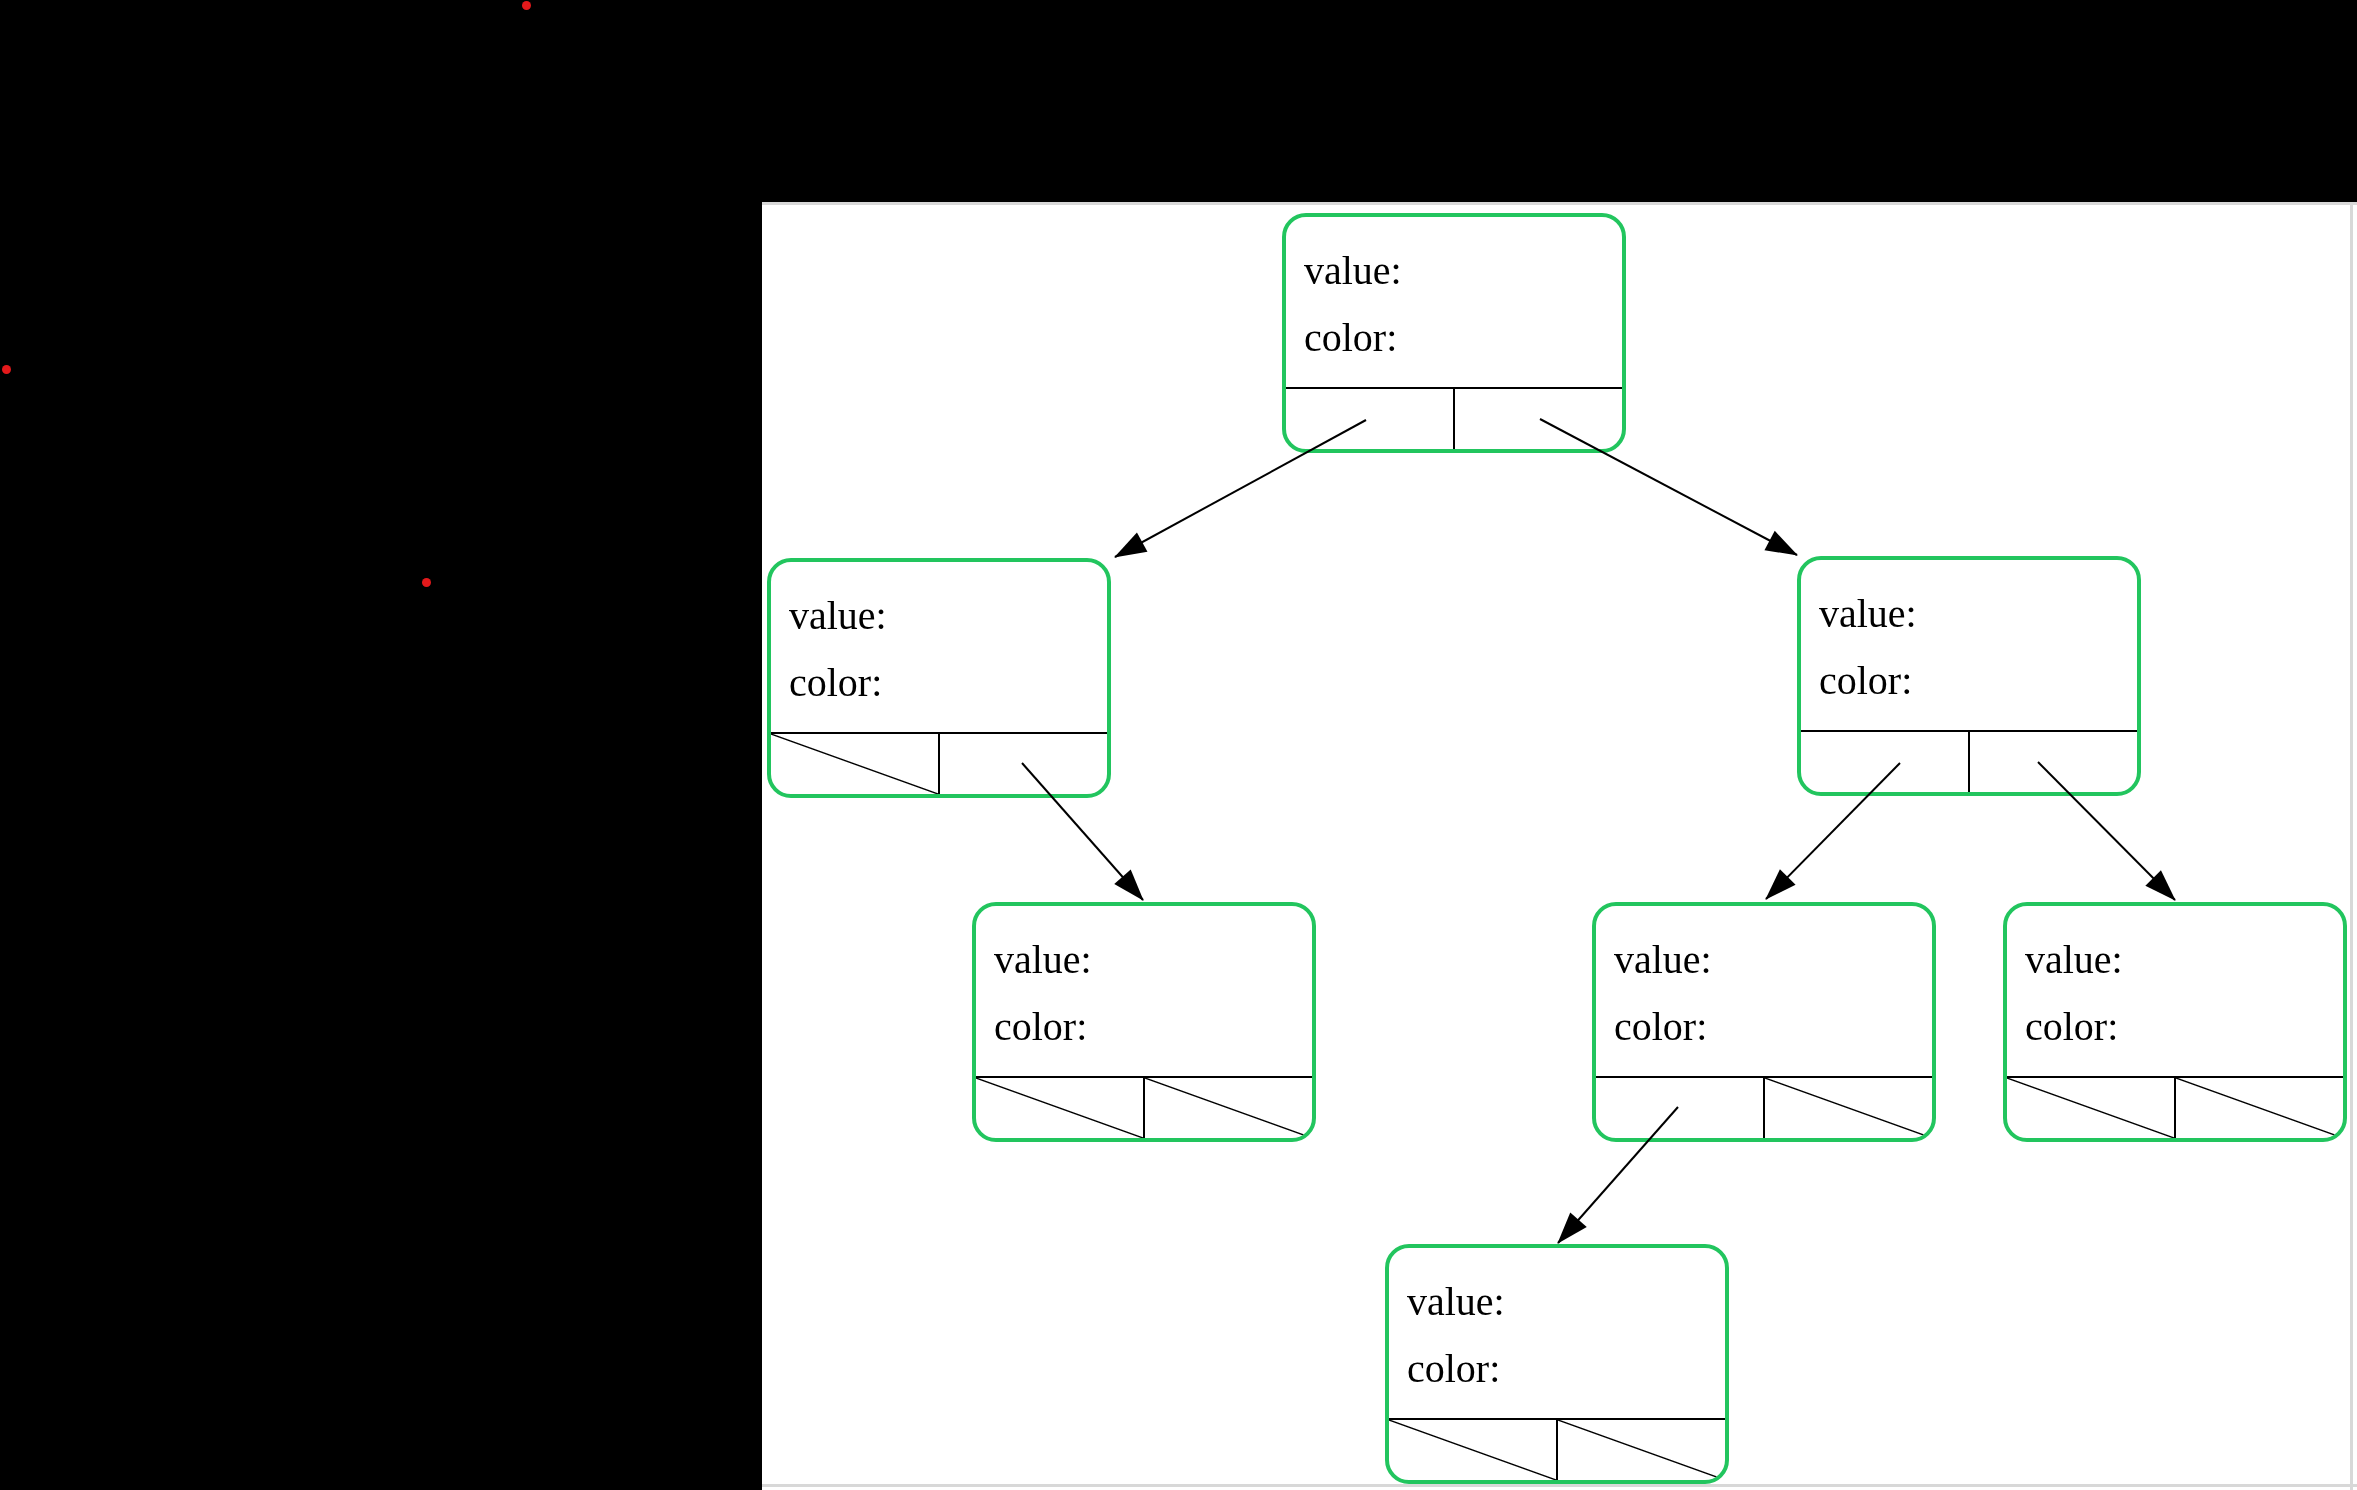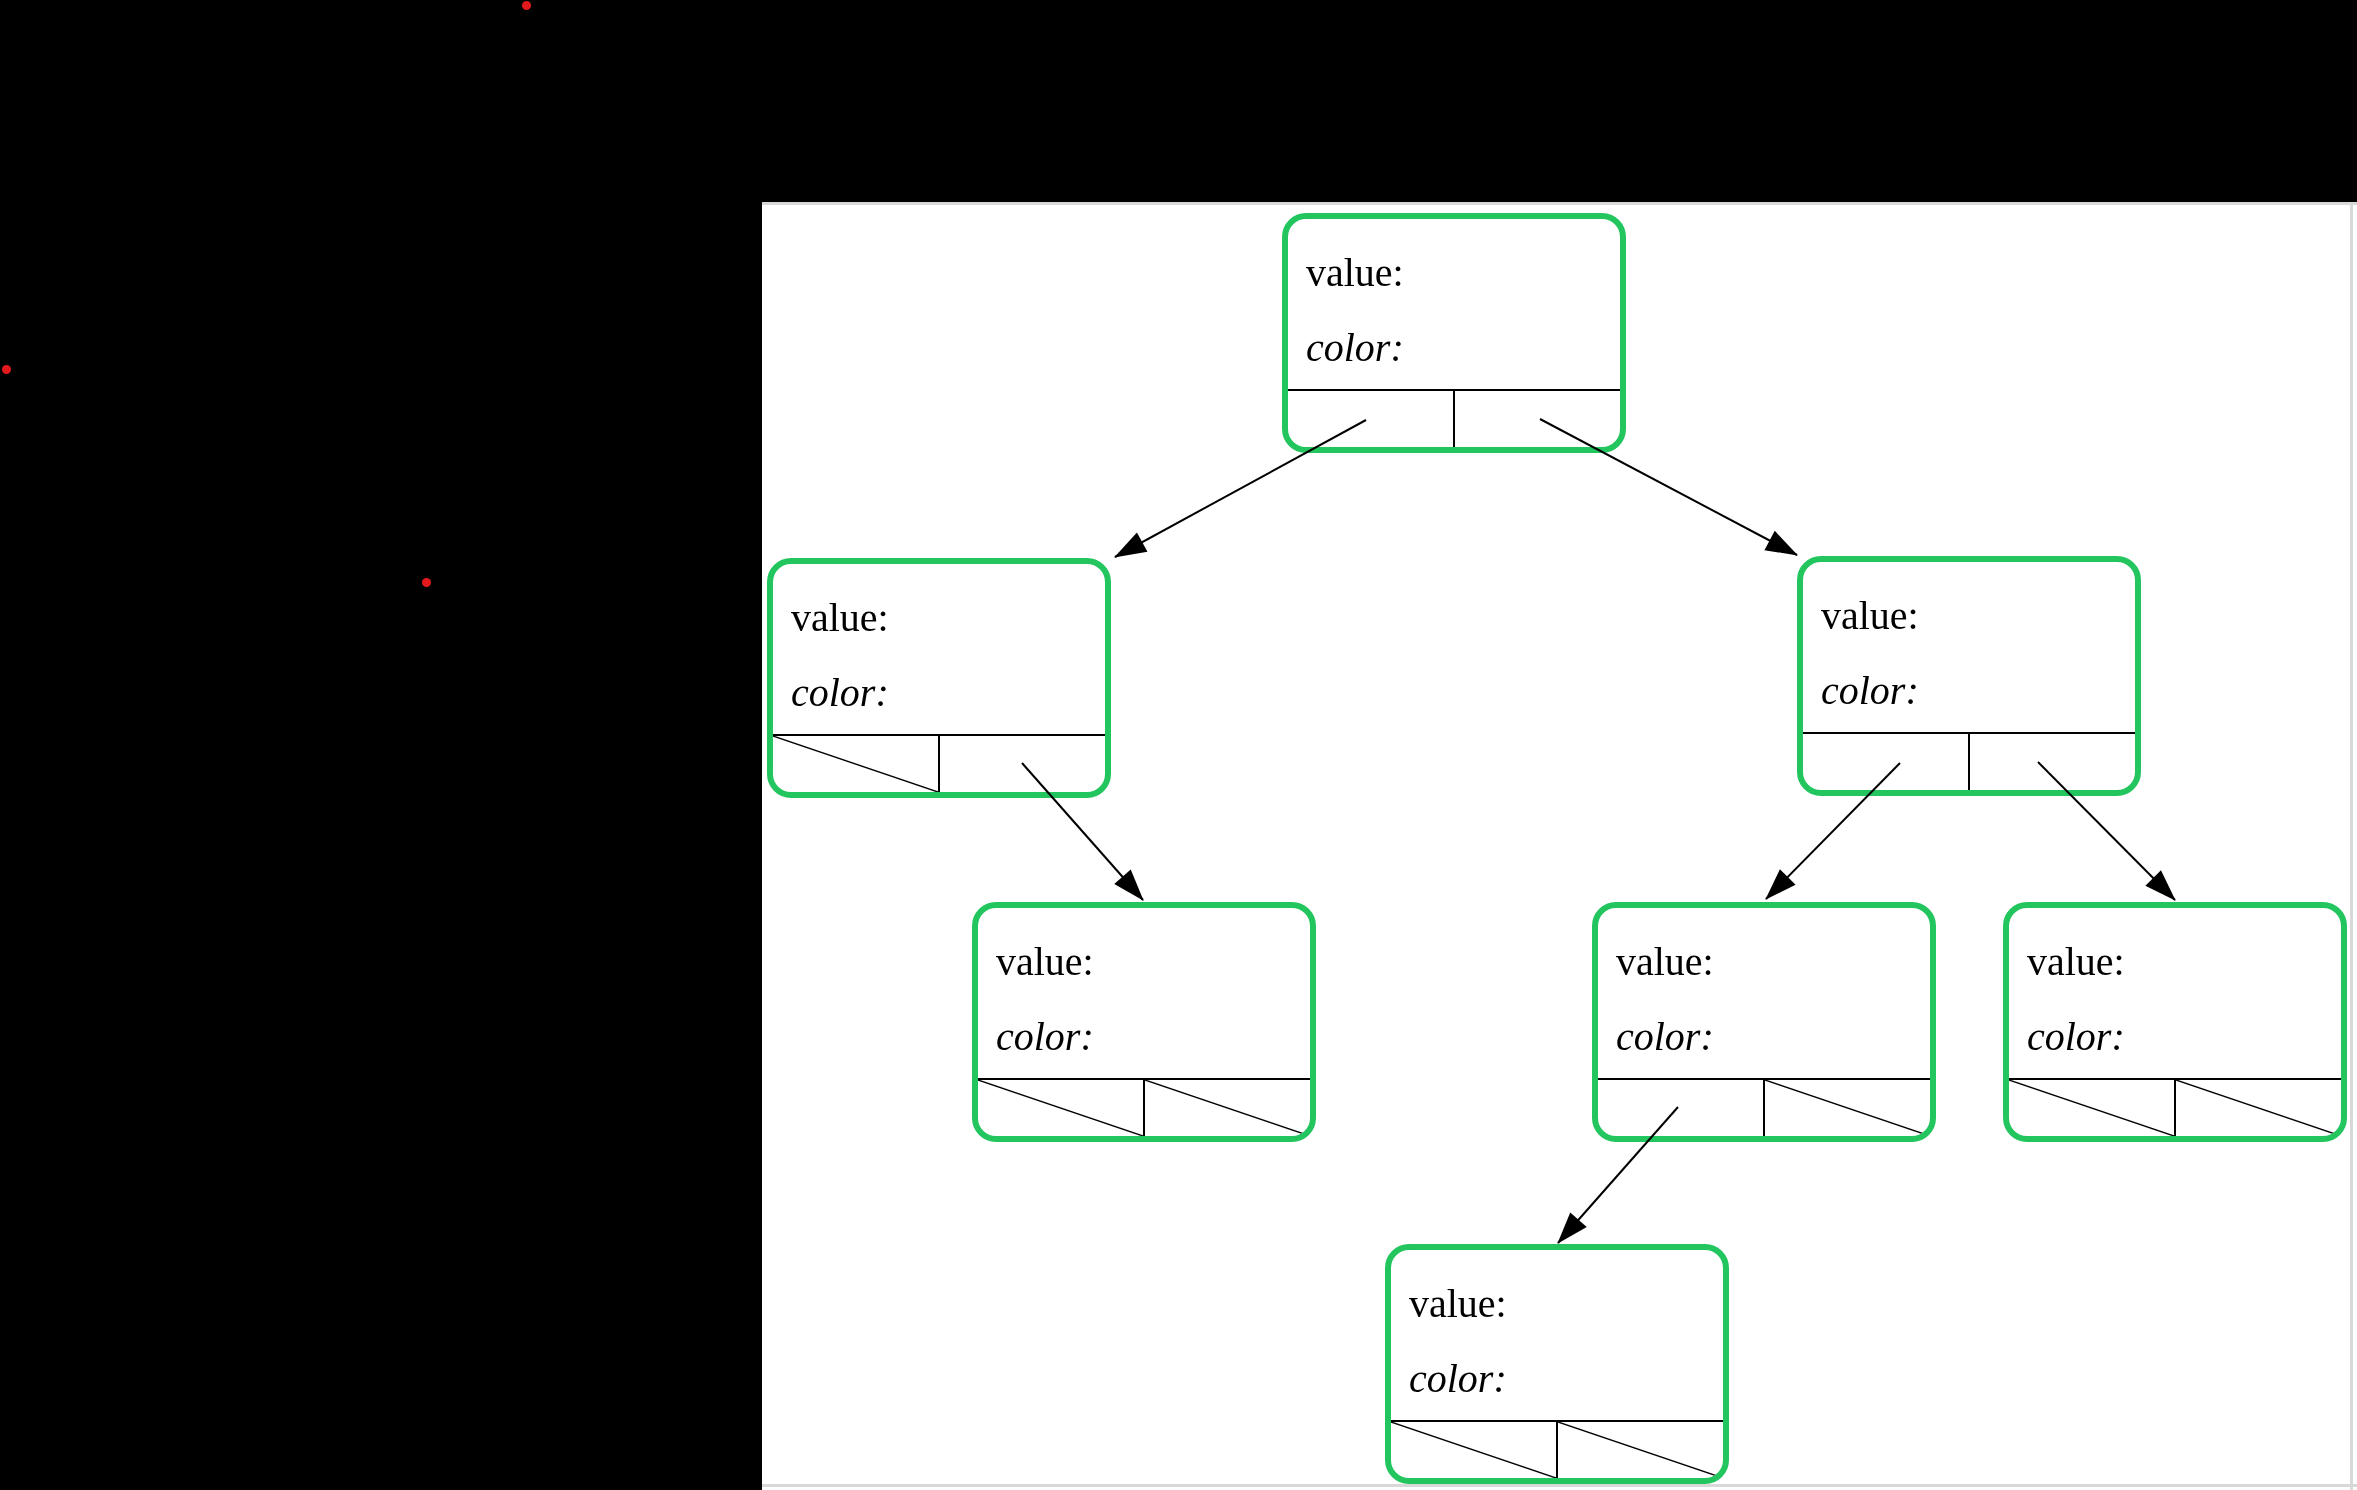--- a/index.html
+++ b/index.html
@@ -8,28 +8,28 @@
     overflow:hidden;font-family:"Liberation Serif","DejaVu Serif",serif;
   }
   .panel{
     position:absolute;left:762px;top:202px;width:1595px;height:1288px;
     background:#ffffff;border-top:3px solid #d8d8d8;box-sizing:border-box;
   }
   .panel-right-border{position:absolute;top:0;bottom:0;left:1588px;width:3px;background:#d8d8d8;}
   .panel-bottom-border{position:absolute;left:0;right:0;top:1279px;height:3px;background:#d8d8d8;}
   .dot{position:absolute;width:9px;height:9px;border-radius:50%;z-index:3;}
   .node{
-    position:absolute;width:344px;height:240px;border:6px solid #22c55e;
+    position:absolute;width:344px;height:240px;border:4px solid #22c55e;
     border-radius:24px;background:#fff;overflow:hidden;z-index:2;box-sizing:border-box;
   }
   .nlabel{
     position:absolute;left:18px;font-size:40px;line-height:1;color:#000;white-space:pre;
   }
   .nlabel.value{top:34px;}
-  .nlabel.color{top:109px;font-style:italic;}
+  .nlabel.color{top:101px;}
   .cells{
     position:absolute;left:0;right:0;top:170px;bottom:0;
     border-top:2px solid #000;display:flex;
   }
   .cell{flex:1;position:relative;}
   .cell.left{border-right:2px solid #000;}
   .slash{
     position:absolute;left:0;top:0;right:0;bottom:0;
     background:linear-gradient(to top right,
       rgba(0,0,0,0) calc(50% - 1.2px),

